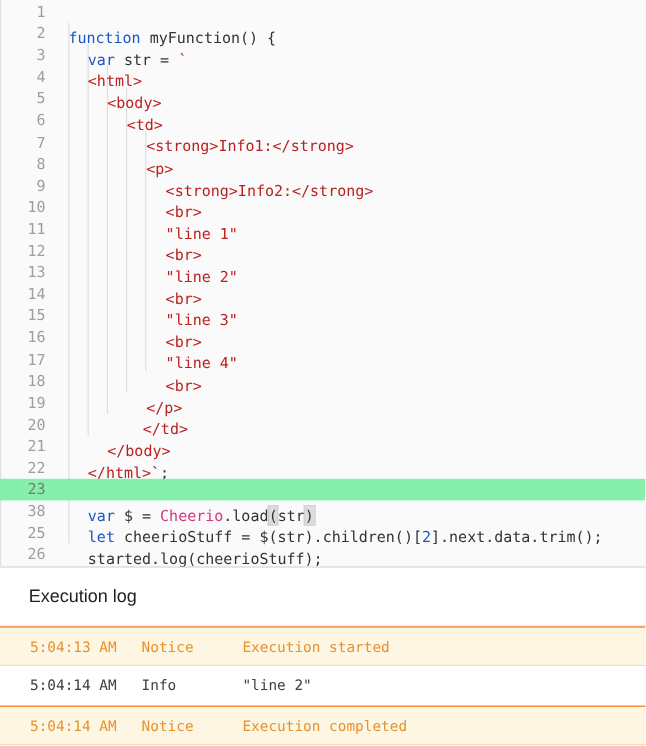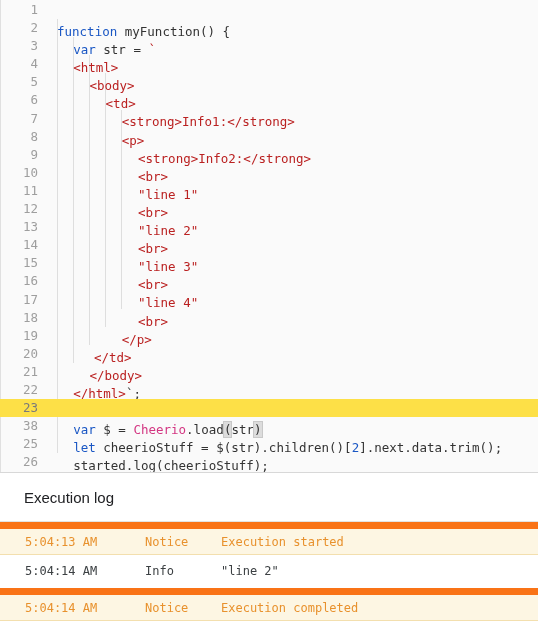--- a/index.html
+++ b/index.html
@@ -36,21 +36,21 @@
     text-align:right;
     color:#9e9e9e;
     font-family:"DejaVu Sans Mono", monospace;
     font-size:12.5px;
   }
   .line .code {
     position:absolute; left:57px; top:0;
     color:#333333;
     margin-top:22px;
   }
-  .line.active { background:#fde047; }
+  .line.active { background:#86efac; }
   .line.active .ln { color:#7a7a7a; }
 
   
   .guides { position:absolute; left:0; top:0; right:0; bottom:0; pointer-events:none; }
   .guide { position:absolute; width:1px; background:#dedede; }
 
   
   .kw   { color:#1a57c4; }
   .fn   { color:#333333; }
   .str  { color:#ba2121; }
@@ -73,24 +73,24 @@
   }
   .log-title { font-size:15px; color:#202124; font-family:"Liberation Sans", sans-serif; }
   .log-rows { flex:1; }
   .log-row {
     height:33px;
     display:flex; align-items:center;
     font-family:"DejaVu Sans Mono", monospace;
     font-size:12px;
     border-bottom:1px solid transparent;
   }
-  .log-row.notice { background:#fdf6e3; color:#e8912d; border-top:7px solid #f97316; border-bottom:1px solid #f3dfae; }
+  .log-row.notice { background:#fdf6e3; color:#e8912d; border-top:1px solid #f97316; border-bottom:1px solid #f3dfae; }
   .log-row.info   { background:#ffffff; color:#3c4043; }
   .log-row .ts    { width:118px; padding-left:25px; }
-  .log-row .lvl   { width:76px;margin-left:27px; }
+  .log-row .lvl   { width:84px; }
   .log-row .msg   { flex:1; }
 </style>
 </head>
 <body>
 
 <div id="app">
 
   <div class="editor">
     <div class="gutter-rule"></div>
     <div class="guides" id="guides">
@@ -112,21 +112,21 @@
         <div class="line"><span class="ln">9</span><span class="code" style="left: 138px;"><span class="str">&lt;br&gt;</span></span></div>
         <div class="line"><span class="ln">10</span><span class="code" style="left: 138px;"><span class="str">"line 1"</span></span></div>
         <div class="line"><span class="ln">11</span><span class="code" style="left: 138px;"><span class="str">&lt;br&gt;</span></span></div>
         <div class="line"><span class="ln">12</span><span class="code" style="left: 138px;"><span class="str">"line 2"</span></span></div>
         <div class="line"><span class="ln">13</span><span class="code" style="left: 138px;"><span class="str">&lt;br&gt;</span></span></div>
         <div class="line"><span class="ln">14</span><span class="code" style="left: 138px;"><span class="str">"line 3"</span></span></div>
         <div class="line"><span class="ln">15</span><span class="code" style="left: 138px;"><span class="str">&lt;br&gt;</span></span></div>
         <div class="line"><span class="ln">16</span><span class="code" style="left: 138px;"><span class="str">"line 4"</span></span></div>
         <div class="line"><span class="ln">17</span><span class="code" style="left: 138px;"><span class="str">&lt;br&gt;</span></span></div>
         <div class="line"><span class="ln">18</span><span class="code" style="left: 121.8px;"><span class="str">&lt;/p&gt;</span></span></div>
-        <div class="line"><span class="ln">19</span><span class="code" style="left: 94px; text-align: center;"><span class="str">&lt;/td&gt;</span></span></div>
+        <div class="line"><span class="ln">19</span><span class="code" style="left: 119px; text-align: center;"><span class="str">&lt;/td&gt;</span></span></div>
         <div class="line"><span class="ln">20</span><span class="code" style="left: 89.4px;"><span class="str">&lt;/body&gt;</span></span></div>
         <div class="line"><span class="ln">21</span><span class="code" style="left: 73.2px;"><span class="str">&lt;/html&gt;</span><span class="pn">`;</span></span></div>
         <div class="line"><span class="ln">22</span><span class="code" style="left: 73.2px;"></span></div>
         <div class="line active"><span class="ln">23</span><span class="code" style="left: 73.2px;"><span class="kw">var</span><span class="pn"> $ = </span><span class="cls">Cheerio</span><span class="pn">.load</span><span class="caret"></span><span class="pn brk">(</span><span class="pn">str</span><span class="pn brk">)</span></span></div>
         <div class="line"><span class="ln">38</span><span class="code" style="left: 73.2px;"><span class="kw">let</span><span class="pn"> cheerioStuff = $(str).children()[</span><span class="num">2</span><span class="pn">].next.data.trim();</span></span></div>
         <div class="line"><span class="ln">25</span><span class="code" style="left: 73.2px;"><span class="pn">started.log(cheerioStuff);</span></span></div>
         <div class="line"><span class="ln">26</span><span class="code" style="left: 57px;"><span class="pn">}</span></span></div>
       </div>
   </div>
 

